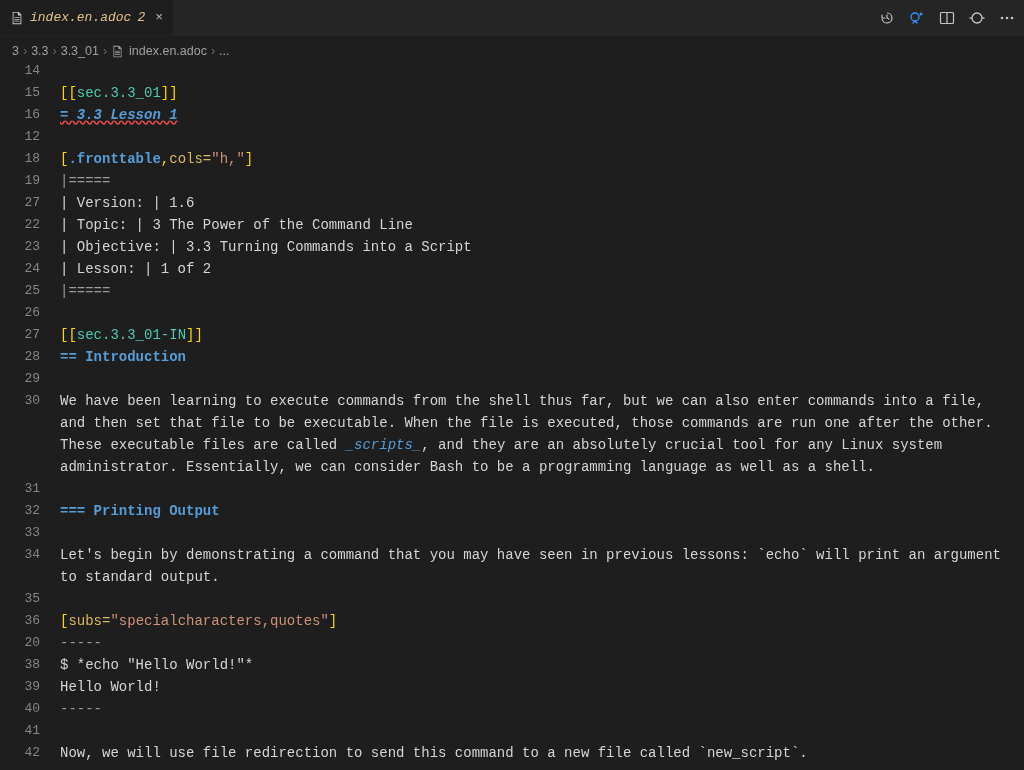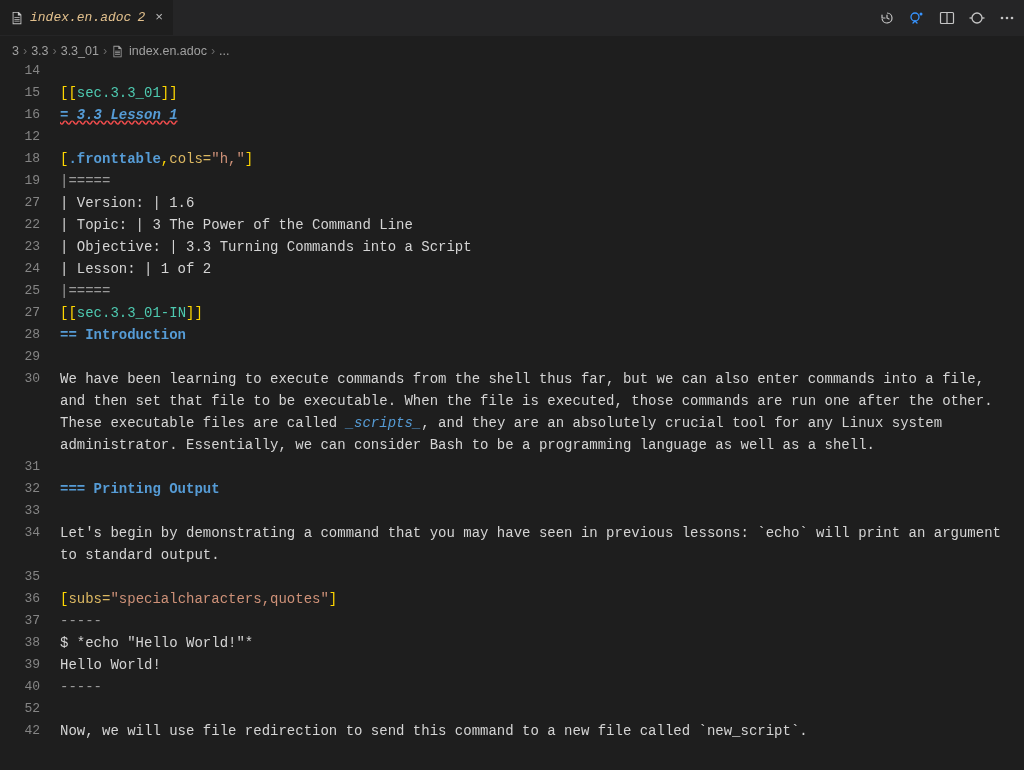--- a/index.html
+++ b/index.html
@@ -237,20 +237,24 @@
     </div>
   <div class="code-line">
       <span class="ln">24</span>
       <span class="code">| Lesson: | 1 of 2</span>
     </div>
   <div class="code-line">
       <span class="ln">25</span>
       <span class="code tok-dim">|=====</span>
     </div>
 
+  <div class="code-line">
+      <span class="ln">26</span>
+      <span class="code"></span>
+    </div>
 
   <div class="code-line">
       <span class="ln">27</span>
       <span class="code"><span class="tok-bracket-y">[[</span><span class="tok-cyan">sec.3.3_01-IN</span><span class="tok-bracket-y">]]</span></span>
     </div>
 
   <div class="code-line">
       <span class="ln">28</span>
       <span class="code tok-blue">== Introduction</span>
     </div>
@@ -289,38 +293,38 @@
       <span class="ln">35</span>
       <span class="code"></span>
     </div>
 
   <div class="code-line">
       <span class="ln">36</span>
       <span class="code"><span class="tok-bracket-y">[</span><span class="tok-yellow">subs=</span><span class="tok-orange">"specialcharacters,quotes"</span><span class="tok-bracket-y">]</span></span>
     </div>
 
   <div class="code-line">
-      <span class="ln">37</span>
+      <span class="ln">20</span>
       <span class="code tok-dim">-----</span>
     </div>
   <div class="code-line">
       <span class="ln">38</span>
       <span class="code">$ *echo "Hello World!"*</span>
     </div>
   <div class="code-line">
       <span class="ln">39</span>
       <span class="code">Hello World!</span>
     </div>
   <div class="code-line">
       <span class="ln">40</span>
       <span class="code tok-dim">-----</span>
     </div>
 
   <div class="code-line">
-      <span class="ln">52</span>
+      <span class="ln">41</span>
       <span class="code"></span>
     </div>
 
   <div class="code-line">
       <span class="ln">42</span>
       <span class="code">Now, we will use file redirection to send this command to a new file called `new_script`.</span>
     </div>
 
 </div>
 

